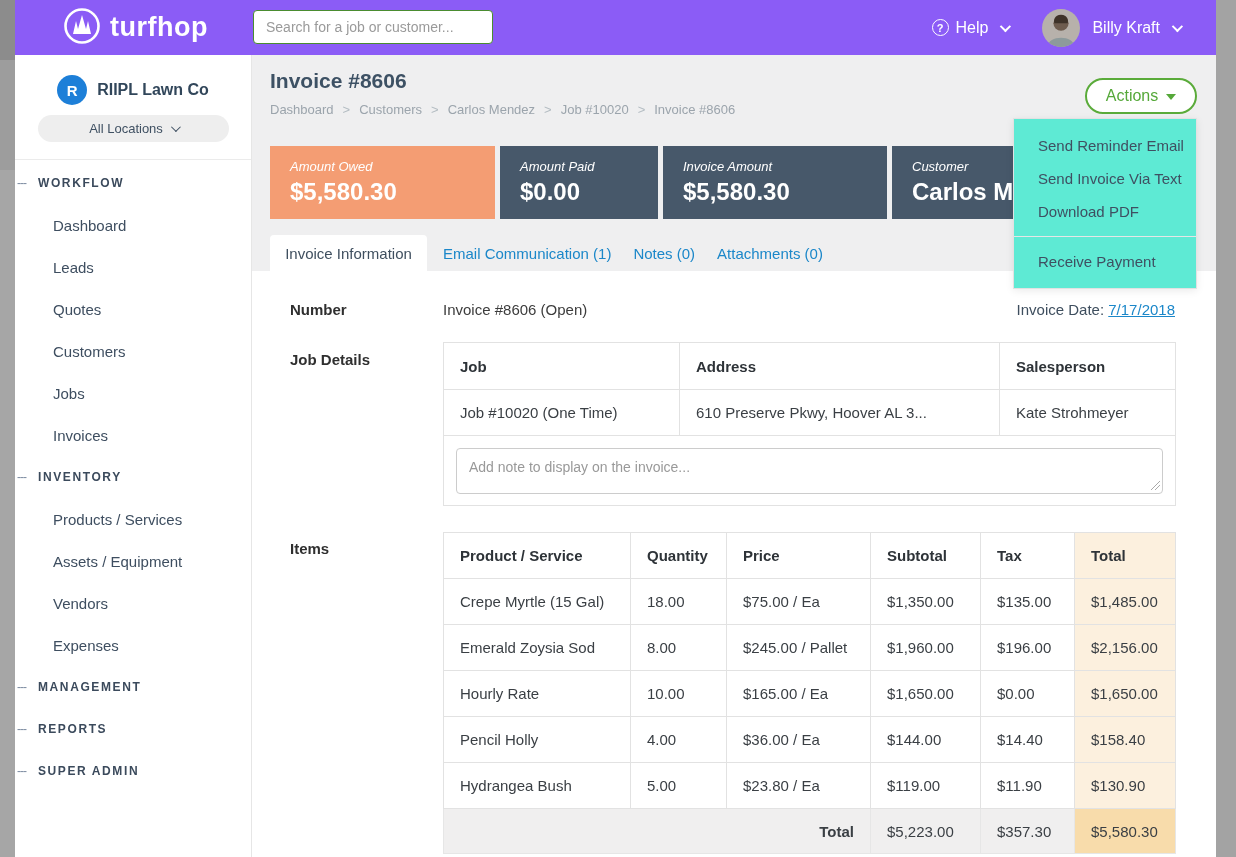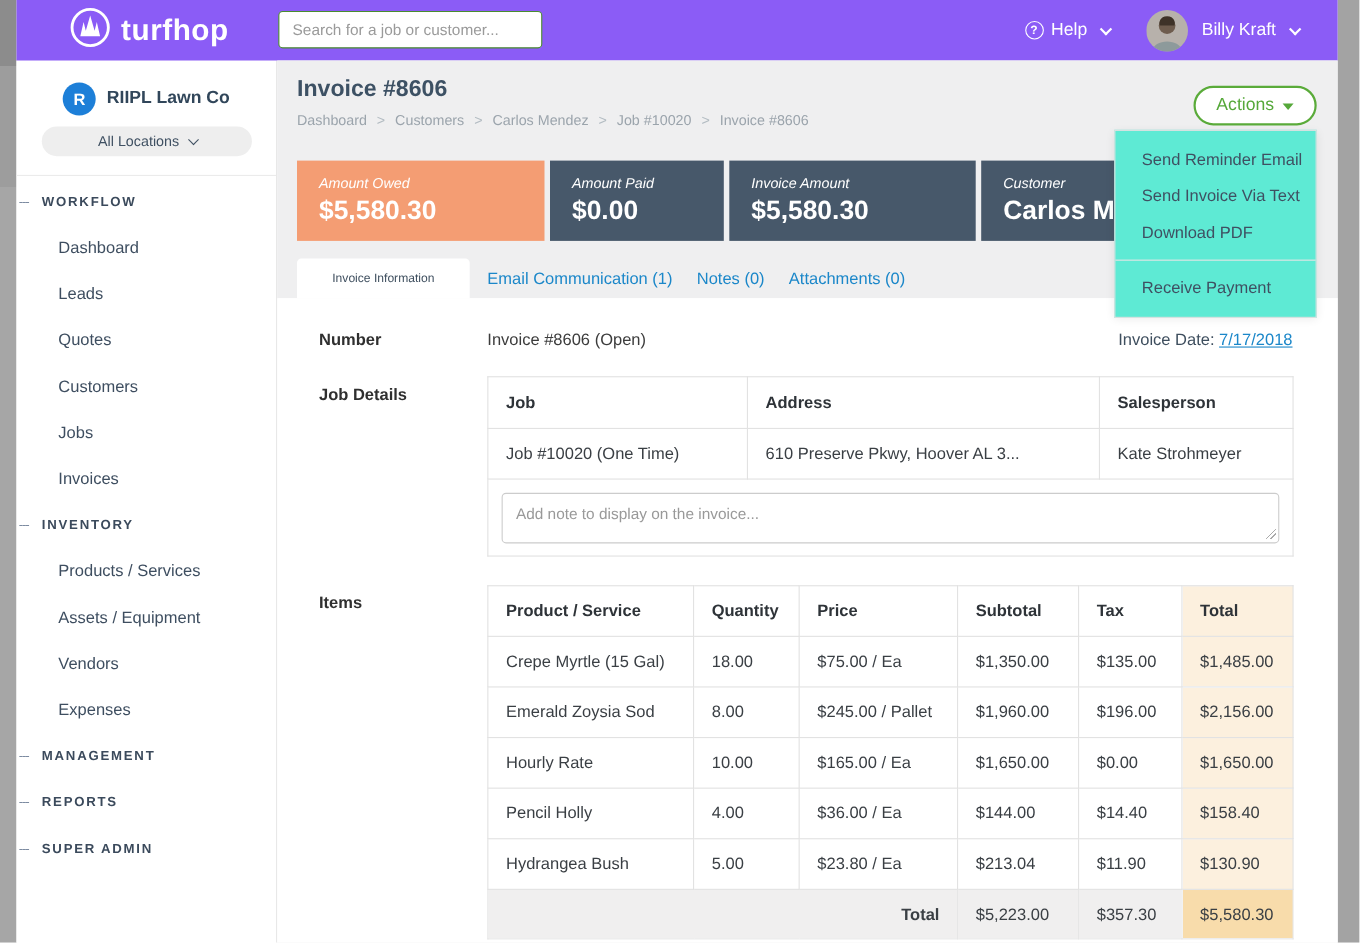--- a/index.html
+++ b/index.html
@@ -61,21 +61,21 @@
   .stat { height:73px; color:#fff; padding:13px 20px 0 20px; overflow:hidden; }
   .stat-label { font-size:13px; font-style:italic; margin-bottom:4px; white-space:nowrap; }
   .stat-value { font-size:24px; font-weight:700; white-space:nowrap; }
   .stat-owed { background:#f49d73; width:225px; }
   .stat-paid { background:#47586a; width:158px; }
   .stat-amount { background:#47586a; width:224px; }
   .stat-customer { background:#47586a; width:284px; }
 
   
   .tabs { position:absolute; left:18px; top:180px; height:36px; display:flex; align-items:center; }
-  .tab-active { width:157px; height:36px; background:#fff; border-radius:4px 4px 0 0; display:flex; align-items:center; justify-content:center; color:#3f4f5f; font-size:11px; cursor:pointer; }
+  .tab-active { width:157px; height:36px; background:#fff; border-radius:4px 4px 0 0; display:flex; align-items:center; justify-content:center; color:#3f4f5f; font-size:15px; cursor:pointer; }
   .tab-link { color:#1b87c9; font-size:15px; margin-left:22px; cursor:pointer; white-space:nowrap; }
   .tab-link:first-of-type { margin-left:16px; }
 
   
   .panel { position:absolute; left:0; right:0; top:216px; bottom:0; background:#fff; }
   .field-label { position:absolute; left:38px; font-size:15px; font-weight:700; color:#2f2f2f; }
   .number-value { position:absolute; left:191px; top:30px; font-size:15px; color:#3c3c3c; }
   .invoice-date { position:absolute; right:41px; top:30px; font-size:15px; color:#3e4e5e; }
   .invoice-date a { color:#1b87c9; text-decoration:underline; cursor:pointer; }
 
@@ -310,21 +310,21 @@
             <td>4.00</td>
             <td>$36.00 / Ea</td>
             <td>$144.00</td>
             <td>$14.40</td>
             <td class="col-total">$158.40</td>
           </tr>
           <tr>
             <td>Hydrangea Bush</td>
             <td>5.00</td>
             <td>$23.80 / Ea</td>
-            <td>$213.04</td>
+            <td>$119.00</td>
             <td>$11.90</td>
             <td class="col-total">$130.90</td>
           </tr>
           <tr class="tfoot-row">
             <td class="tfoot-label" colspan="3">Total</td>
             <td>$5,223.00</td>
             <td>$357.30</td>
             <td class="tfoot-total">$5,580.30</td>
           </tr>
         </tbody>

